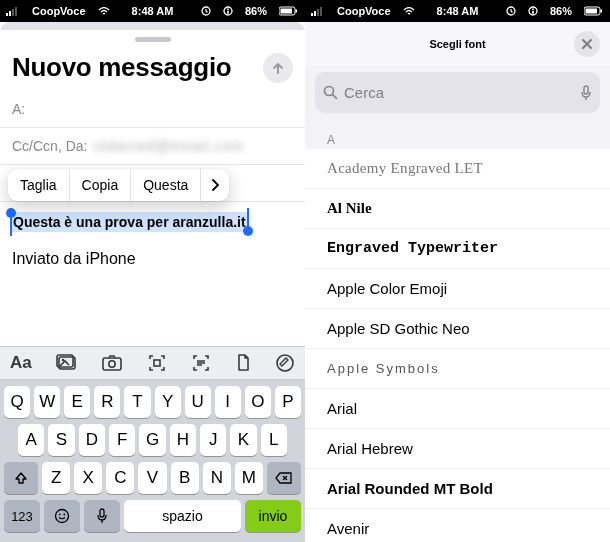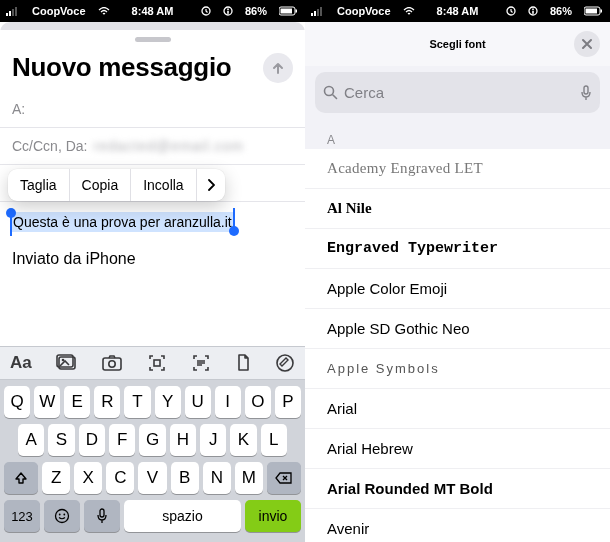--- a/index.html
+++ b/index.html
@@ -45,21 +45,21 @@
     position:absolute; top:4px; left:8px;
     background:#fff; border-radius:9px; box-shadow:0 6px 18px rgba(0,0,0,.2), 0 0 0 .5px rgba(0,0,0,.05);
     display:flex; align-items:stretch; z-index:5; font-size:14px; color:#000;
   }
   .em-item { padding:8px 12px; display:flex; align-items:center;}
   .em-sep { width:1px; background:#e0e0e5;}
   .em-arrow { padding:8px 10px; display:flex; align-items:center;}
 
   
   .body-area { padding:10px 12px 4px; font-size:14px; color:#000; position:relative;}
-  .sel-wrap { position:relative; display:inline-block; }
+  .sel-wrap { position:relative; display:inline-block;font-weight:bold; }
   .selected-text {
     background:#cfe3ff; padding:0 1px;
     display:inline-block; line-height:20px;
   }
   .sel-handle { width:10px; height:10px; border-radius:50%; background:#1e6bff; position:absolute; }
   .sel-handle.start { left:-6px; top:-4px; }
   .sel-handle.start::after { content:""; position:absolute; left:4px; top:8px; width:2px; height:20px; background:#1e6bff;}
   .sel-handle.end { right:-6px; bottom:-4px; }
   .sel-handle.end::before { content:""; position:absolute; left:4px; bottom:8px; width:2px; height:20px; background:#1e6bff;}
   .signature { padding:14px 12px; font-size:16px;}
@@ -158,21 +158,21 @@
       <span class="blurred">redacted@email.com</span>
     </div>
     <div class="field-row subject-row">
       <span>Ogge</span>
 
       <div class="edit-menu">
         <div class="em-item">Taglia</div>
         <div class="em-sep"></div>
         <div class="em-item">Copia</div>
         <div class="em-sep"></div>
-        <div class="em-item">Incolla</div>
+        <div class="em-item">Questa</div>
         <div class="em-sep"></div>
         <div class="em-arrow">
           <svg width="8" height="12">
               <path d="M2 1 L7 6 L2 11" stroke="#000" stroke-width="1.8" fill="none" stroke-linecap="round"></path>
             </svg>
         </div>
       </div>
     </div>
 
     <div class="body-area">

